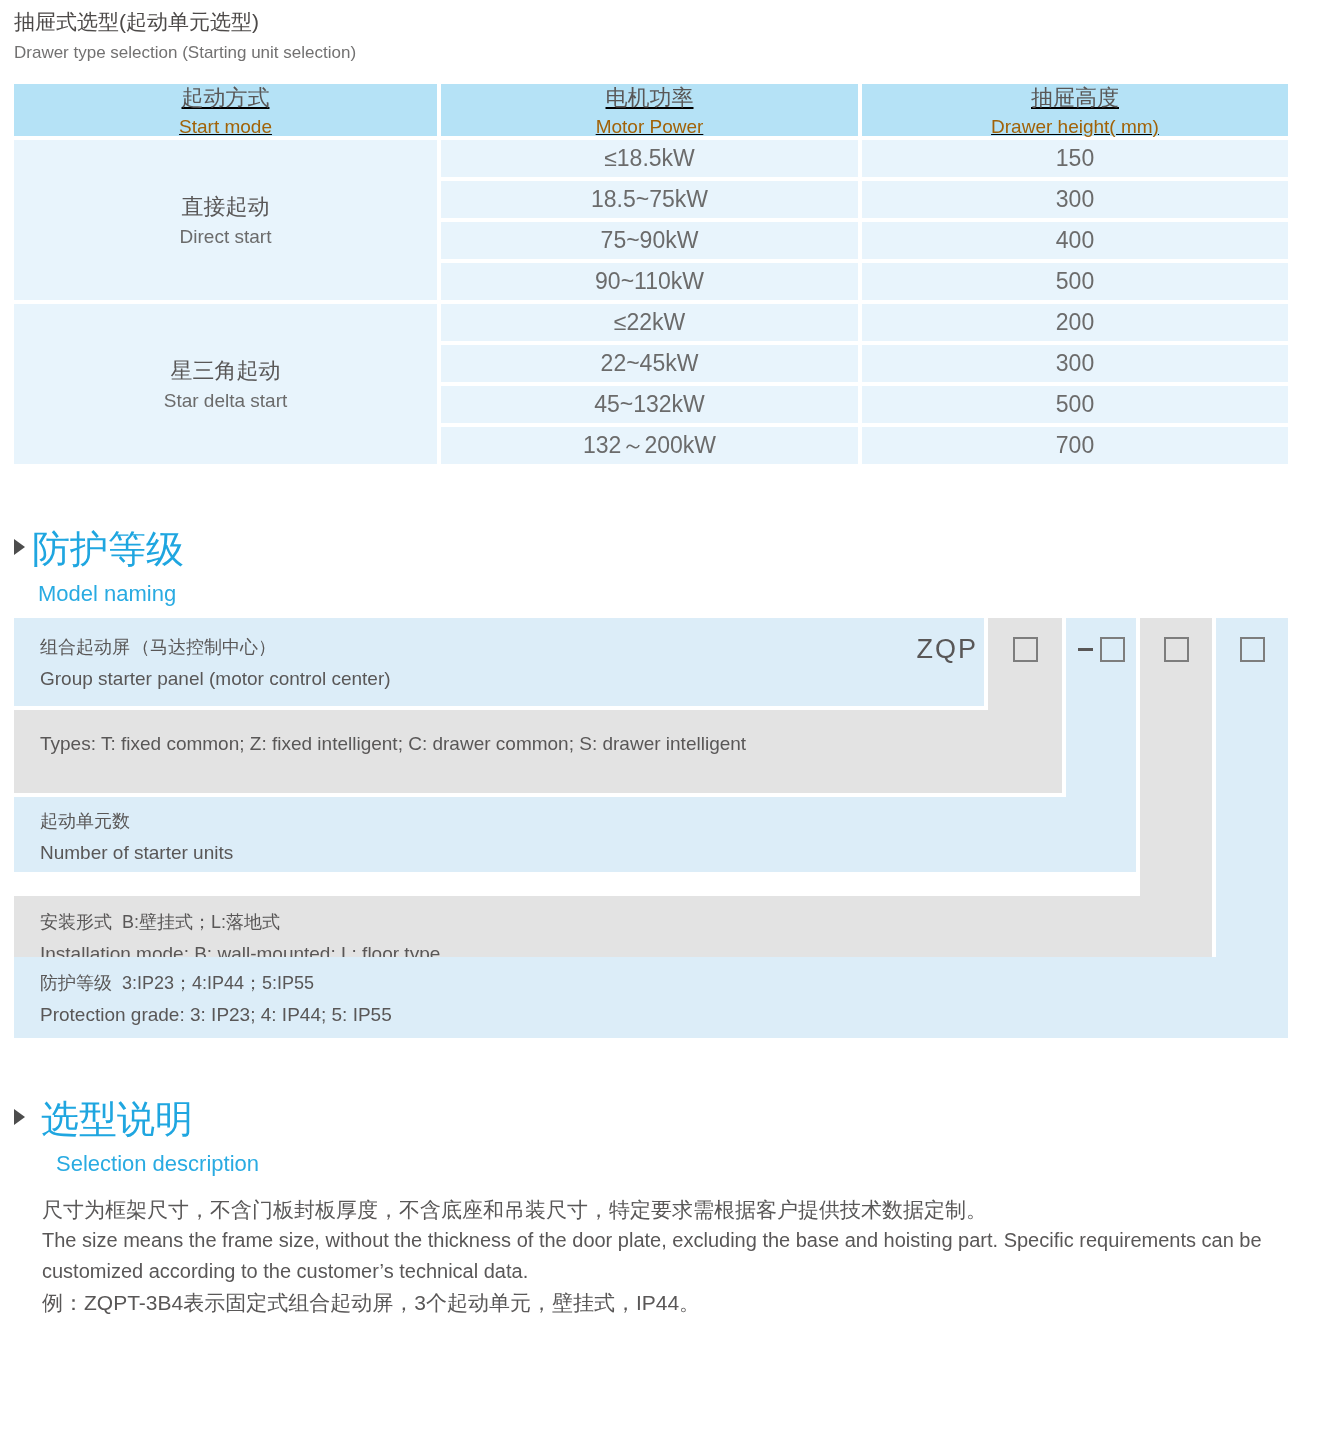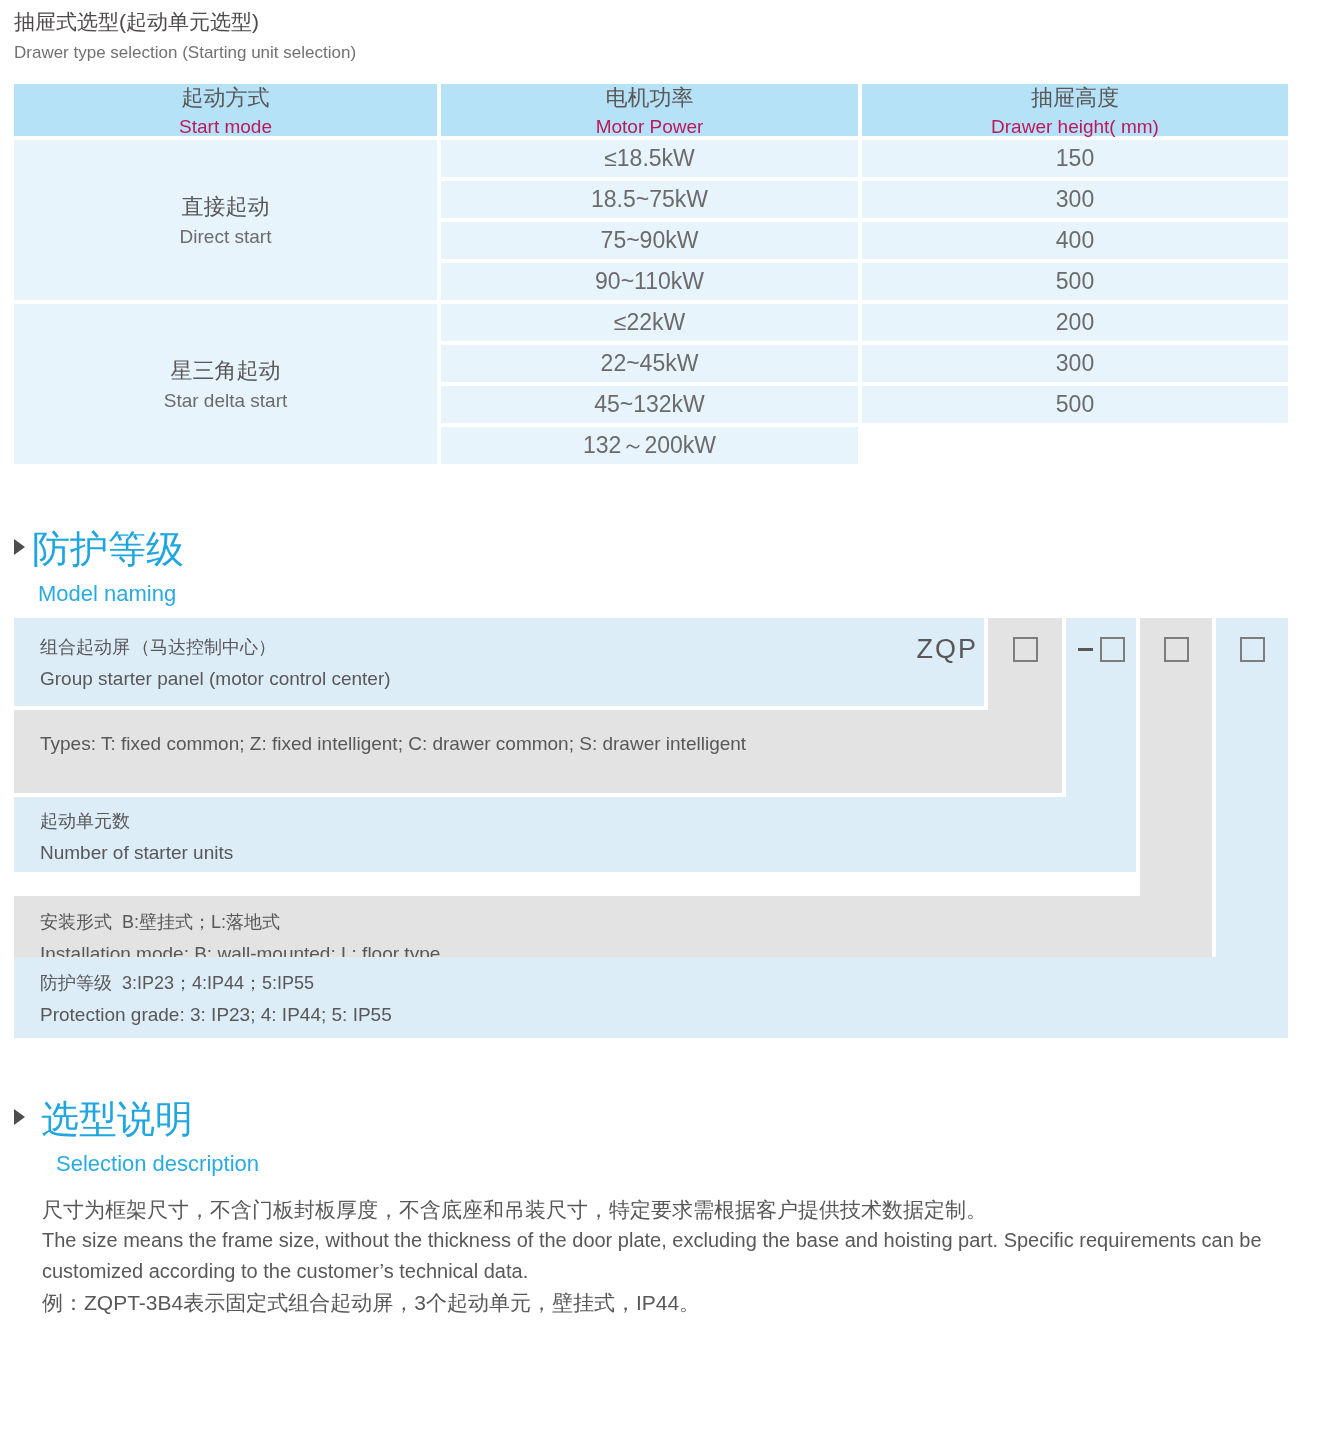--- a/index.html
+++ b/index.html
@@ -7,24 +7,24 @@
   .page{position:relative;width:1322px;height:1436px;background:#fff;}
 
   
   .doc-head{position:absolute;left:14px;top:8px;}
   .doc-title{font-size:21px;color:#4c4948;}
   .doc-subtitle{font-size:17px;color:#727171;margin-top:7px;}
 
   
   .sel-table{position:absolute;left:14px;top:84px;width:1274px;}
   .t-header{display:flex;gap:4px;height:52px;margin-bottom:4px;}
-  .t-hcell{background:#b5e2f6;display:flex;flex-direction:column;align-items:center;justify-content:center;}
+  .t-hcell{background:#b5e2f6;display:flex;flex-direction:column;align-items:center;justify-content:center;text-decoration:underline;}
   .cw1{width:423px;} .cw2{width:417px;} .cw3{width:426px;}
   .h-zh{font-size:22px;color:#595757;}
-  .h-en{font-size:19px;color:#be185d;margin-top:3px;}
+  .h-en{font-size:19px;color:#a16207;margin-top:3px;}
   .t-group{display:flex;gap:4px;margin-bottom:4px;}
   .mode-cell{width:423px;background:#e8f4fc;display:flex;flex-direction:column;align-items:center;justify-content:center;}
   .m-zh{font-size:22px;color:#595757;}
   .m-en{font-size:19px;color:#6b6b6b;margin-top:4px;}
   .g-rows{display:flex;flex-direction:column;gap:4px;}
   .t-row{display:flex;gap:4px;}
   .t-dcell{height:37px;background:#e8f4fc;display:flex;align-items:center;justify-content:center;font-size:23px;color:#6b6b6b;}
 
   
   .sec-head{position:absolute;left:14px;display:flex;align-items:flex-start;}
@@ -138,20 +138,21 @@
         <div class="t-row">
           <div class="t-dcell cw2">22~45kW</div>
           <div class="t-dcell cw3">300</div>
         </div>
         <div class="t-row">
           <div class="t-dcell cw2">45~132kW</div>
           <div class="t-dcell cw3">500</div>
         </div>
         <div class="t-row">
           <div class="t-dcell cw2">132～200kW</div>
+          <div class="t-dcell cw3">700</div>
         </div>
       </div>
     </div>
   </div>
 
   <div class="sec-head mn-head">
     <span class="tri"></span>
     <div class="sec-col">
       <div class="sec-zh">防护等级</div>
       <div class="sec-en">Model naming</div>

